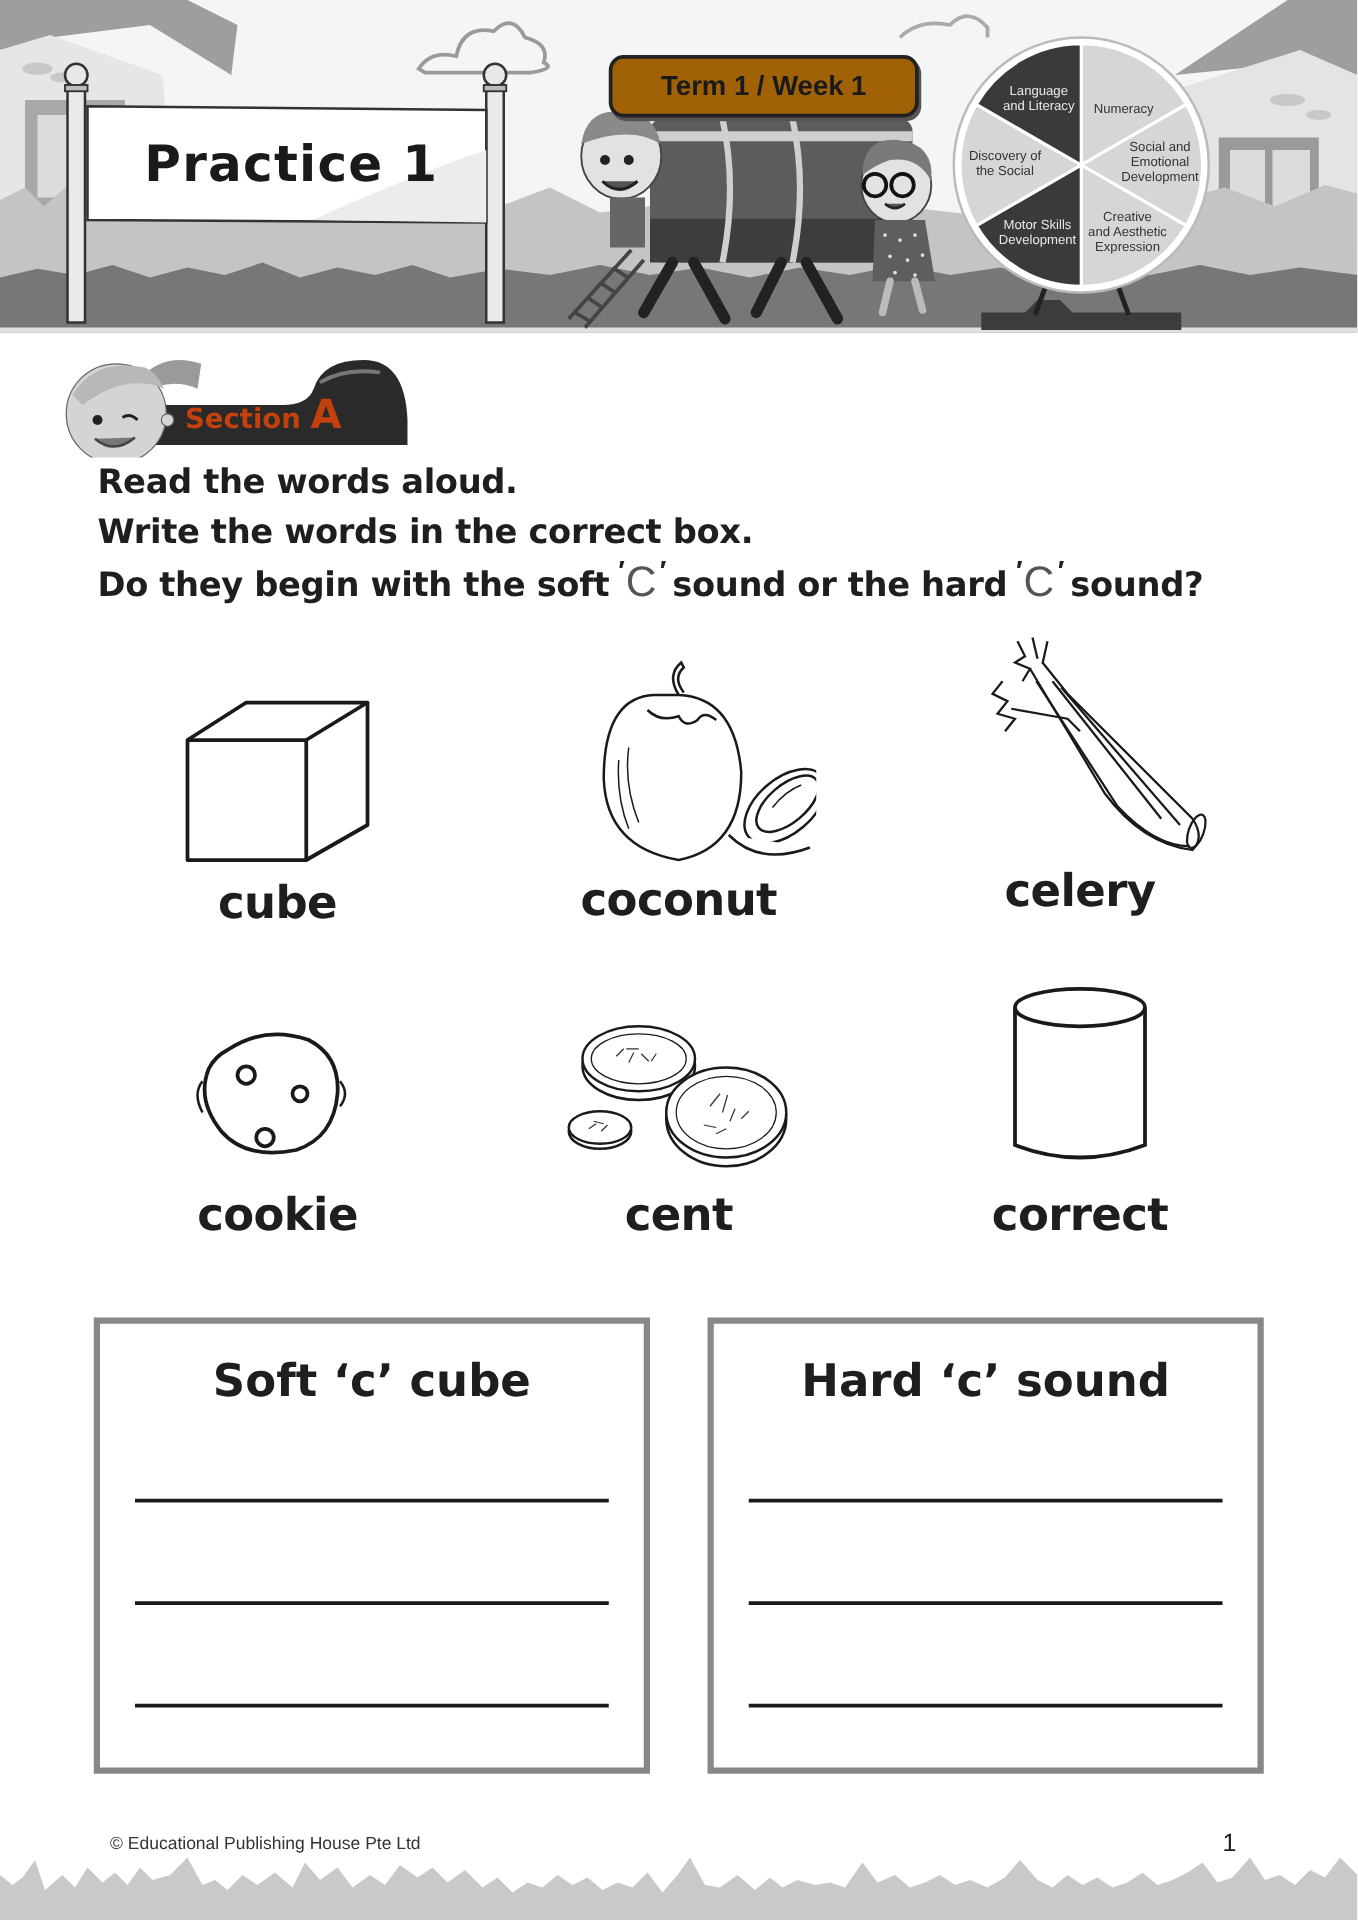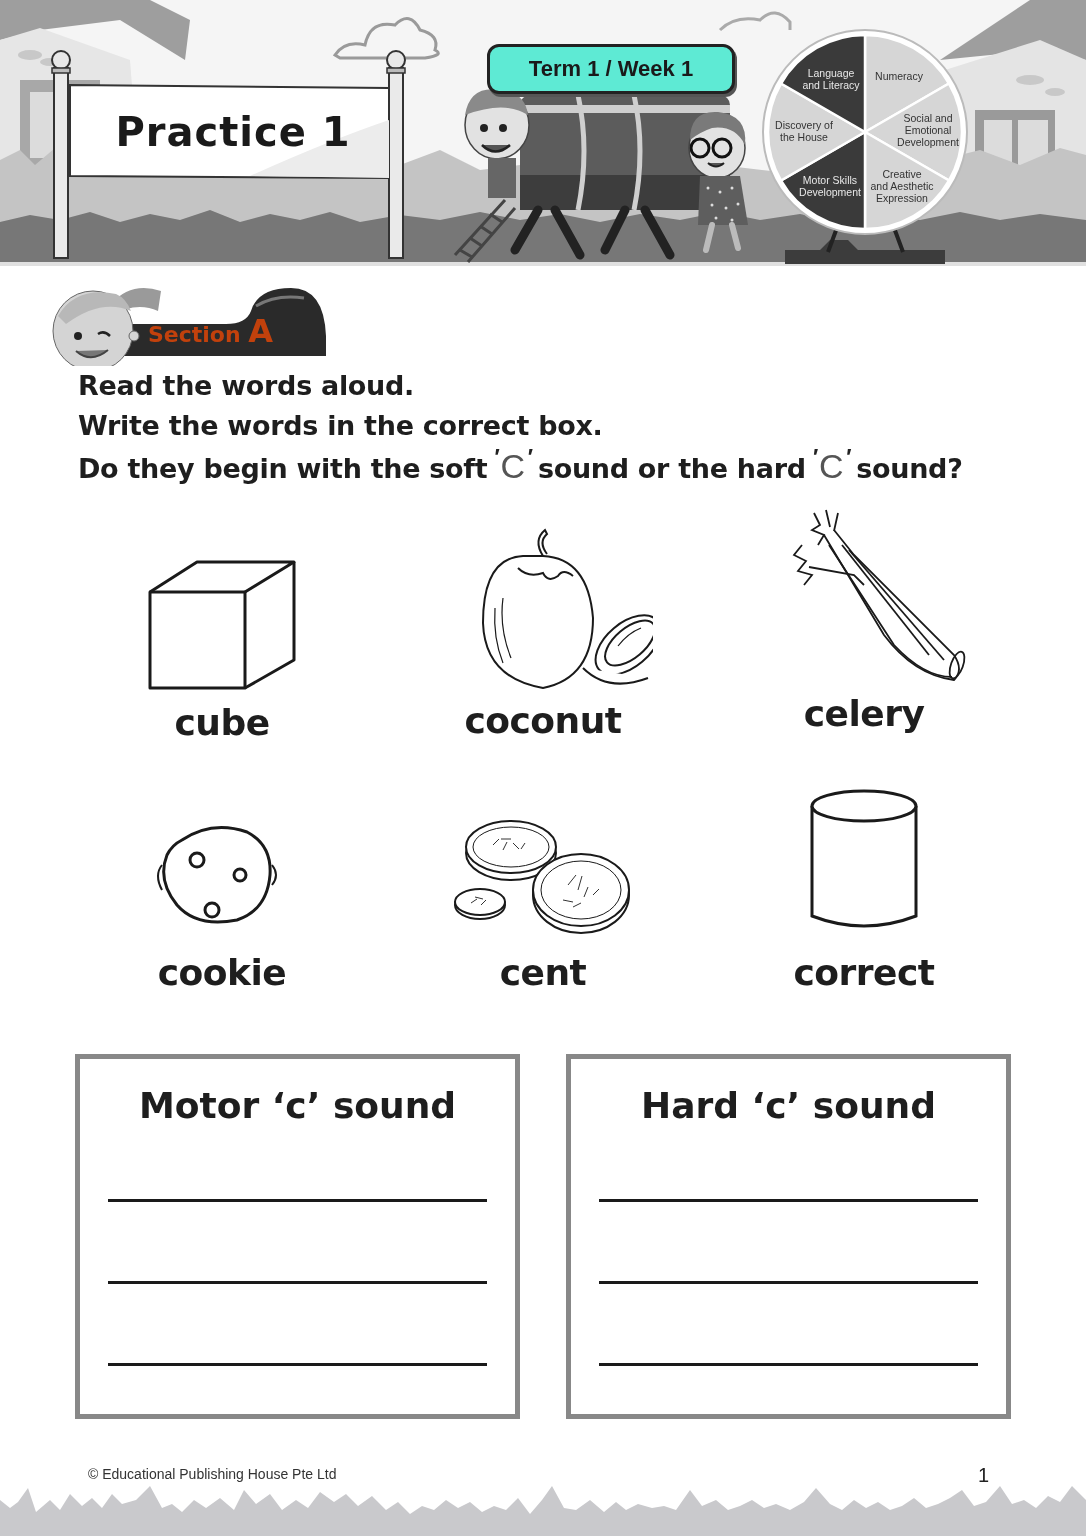--- a/index.html
+++ b/index.html
@@ -10,21 +10,21 @@
   .header { position: absolute; left: 0; top: 0; width: 1086px; height: 266px; background: #f4f4f4; overflow: hidden; }
   .header svg.scene { position: absolute; left: 0; top: 0; }
   .practice-title {
     position: absolute; left: 78px; top: 88px; width: 310px; height: 88px;
     display: flex; align-items: center; justify-content: center;
     font-family: "DejaVu Sans", sans-serif; font-weight: bold; font-size: 40px; color: #1a1a1a;
     letter-spacing: 1px;
   }
   .term-badge {
     position: absolute; left: 487px; top: 44px; width: 248px; height: 50px;
-    background: #5eead4; border: 3px solid #222; border-radius: 12px;
+    background: #a16207; border: 3px solid #222; border-radius: 12px;
     display: flex; align-items: center; justify-content: center;
     font-family: "Liberation Sans", sans-serif; font-weight: bold; font-size: 22px; color: #1a1a1a;
     box-shadow: 2px 3px 0 #555;
   }
   .wheel-label {
     position: absolute; font-family: "Liberation Sans", sans-serif; font-size: 10.5px; line-height: 12px;
     text-align: center; white-space: pre-line;
   }
   .wheel-label.dark { color: #e8e8e8; }
   .wheel-label.light { color: #333; }
@@ -170,31 +170,31 @@
       <path d="M865 132 L781 180.5 A97 97 0 0 1 781 83.5 Z" fill="#d6d6d6" stroke="#fff" stroke-width="2.5"></path>
       <path d="M865 132 L781 83.5 A97 97 0 0 1 865 35 Z" fill="#3a3a3a" stroke="#fff" stroke-width="2.5"></path>
     </g>
   </svg>
 
   <div class="practice-title">Practice 1</div>
   <div class="term-badge">Term 1 / Week 1</div>
 
   <div class="wheel-label dark" style="left:793px; top:67px; width:76px;">Language
 and Literacy</div>
-  <div class="wheel-label light" style="left:866px; top:70px; width:66px;">Numeracy</div>
+  <div class="wheel-label light" style="left:866px; top:81px; width:66px;">Numeracy</div>
   <div class="wheel-label light" style="left:890px; top:112px; width:76px;">Social and
 Emotional
 Development</div>
   <div class="wheel-label light" style="left:864px; top:168px; width:76px;">Creative
 and Aesthetic
 Expression</div>
   <div class="wheel-label dark" style="left:792px; top:174px; width:76px;">Motor Skills
 Development</div>
   <div class="wheel-label light" style="left:768px; top:119px; width:72px;">Discovery of
-the House</div>
+the Social</div>
 </div>
 
 <svg class="section-tag" viewBox="0 0 290 90" width="290" height="90">
   <path d="M70 80 L70 48 L180 48 Q200 48 205 35 Q212 12 245 12 Q278 12 280 60 L280 80 Z" fill="#2a2a2a"></path>
   <path d="M210 30 Q230 18 258 22" stroke="#777" stroke-width="3" fill="none"></path>
   <g>
     <path d="M65 28 Q85 5 115 15 L112 35 Q90 25 65 40 Z" fill="#9a9a9a"></path>
     <circle cx="47" cy="55" r="40" fill="#d4d4d4" stroke="#666" stroke-width="1"></circle>
     <path d="M12 40 Q30 10 70 18 Q80 22 85 35 Q55 22 20 48 Z" fill="#b8b8b8"></path>
     <circle cx="32" cy="60" r="4" fill="#222"></circle>
@@ -302,21 +302,21 @@
   <svg width="120" height="150" viewBox="0 0 120 150">
     <g fill="#fff" stroke="#1a1a1a" stroke-width="3">
       <path d="M8 20 L8 130 Q60 150 112 130 L112 20"></path>
       <ellipse cx="60" cy="20" rx="52" ry="15"></ellipse>
     </g>
   </svg>
   <div class="word" style="top:166px;">correct</div>
 </div>
 
 <div class="answer-box" style="left:75px; top:1054px; width:445px; height:365px;">
-  <div class="box-title">Motor ‘c’ sound</div>
+  <div class="box-title">Soft ‘c’ cube</div>
   <div class="answer-line" style="top:140px;"></div>
   <div class="answer-line" style="top:222px;"></div>
   <div class="answer-line" style="top:304px;"></div>
 </div>
 
 <div class="answer-box" style="left:566px; top:1054px; width:445px; height:365px;">
   <div class="box-title">Hard ‘c’ sound</div>
   <div class="answer-line" style="top:140px;"></div>
   <div class="answer-line" style="top:222px;"></div>
   <div class="answer-line" style="top:304px;"></div>

